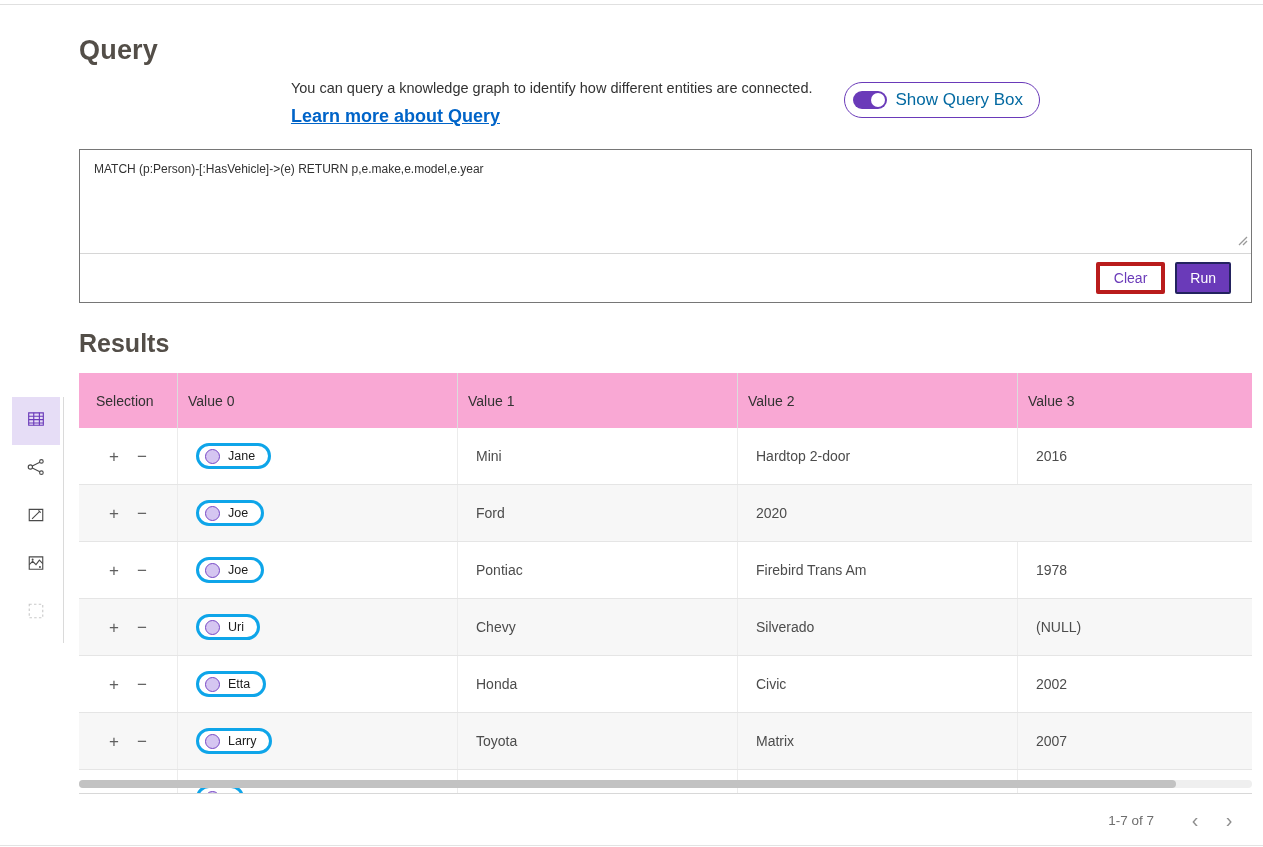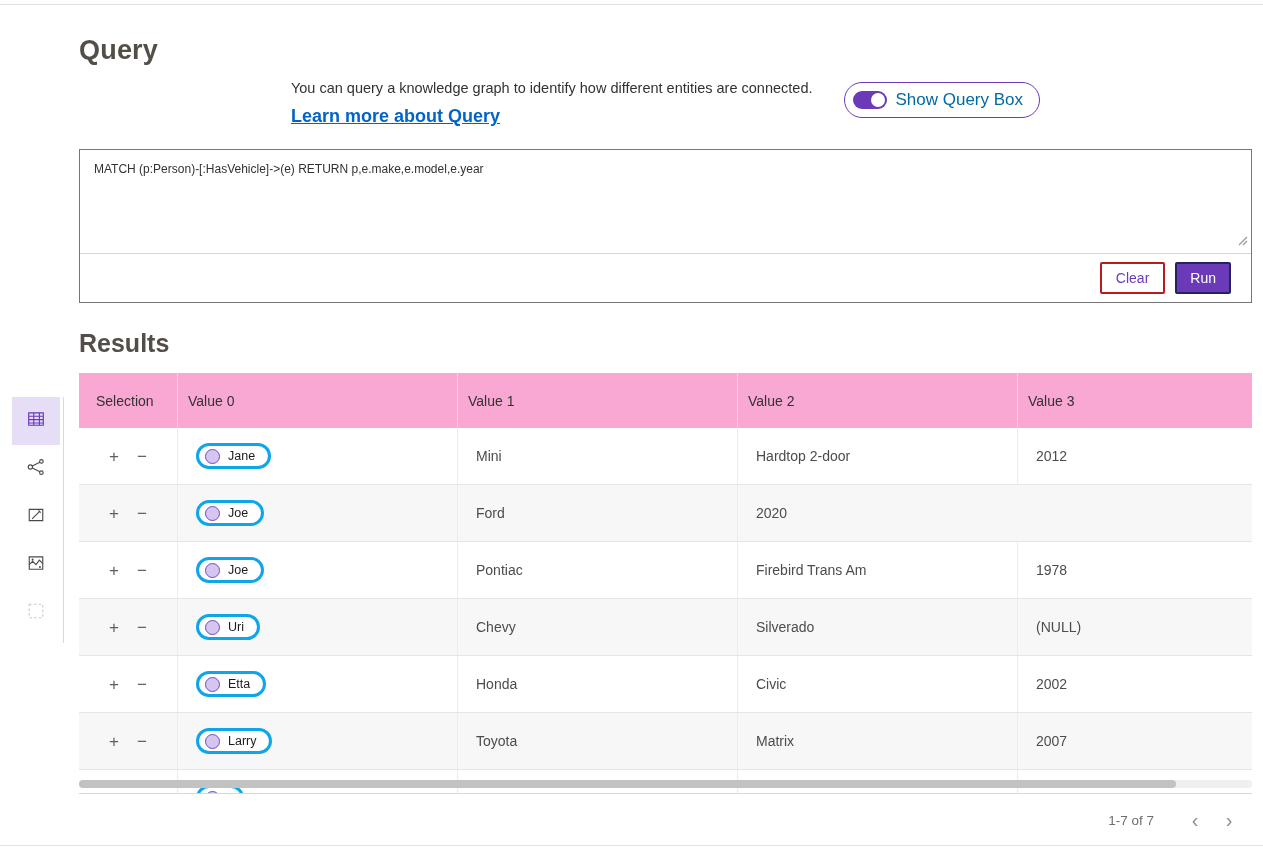--- a/index.html
+++ b/index.html
@@ -96,21 +96,21 @@
   }
   .btn {
     height: 32px;
     font-family: "Liberation Sans", sans-serif;
     font-size: 14px;
     cursor: pointer;
     border-radius: 2px;
   }
   .btn-outline {
     background: #fff;
-    border: 2px solid #b91c1c;
+    border: 4px solid #b91c1c;
     color: #6a3ab9;
     padding: 0 14px;
   }
   .btn-solid {
     background: #6a3ab9;
     color: #fff;
     border: 2px solid #23235f;
     padding: 0 13px;
   }
 
@@ -346,21 +346,21 @@
             <button class="pm-btn">−</button>
           </div>
           <div class="cell">
             <span class="entity-pill">
               <span class="entity-dot"></span>
               <span>Jane</span>
             </span>
           </div>
           <div class="cell">Mini</div>
           <div class="cell">Hardtop 2-door</div>
-          <div class="cell">2012</div>
+          <div class="cell">2016</div>
         </div>
 
         <div class="grid-row trow alt">
           <div class="cell sel">
             <button class="pm-btn">+</button>
             <button class="pm-btn">−</button>
           </div>
           <div class="cell">
             <span class="entity-pill">
               <span class="entity-dot"></span>

